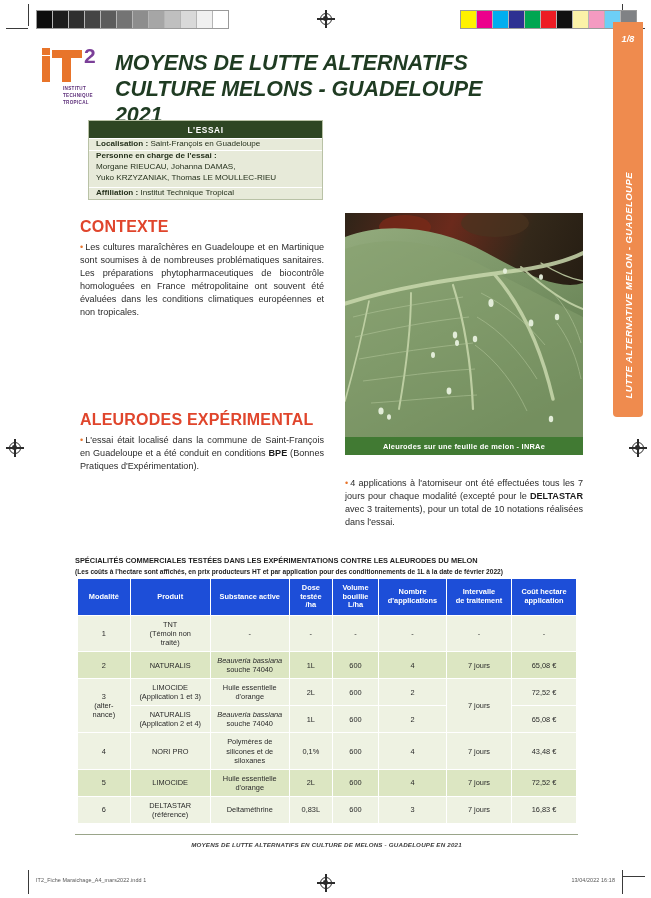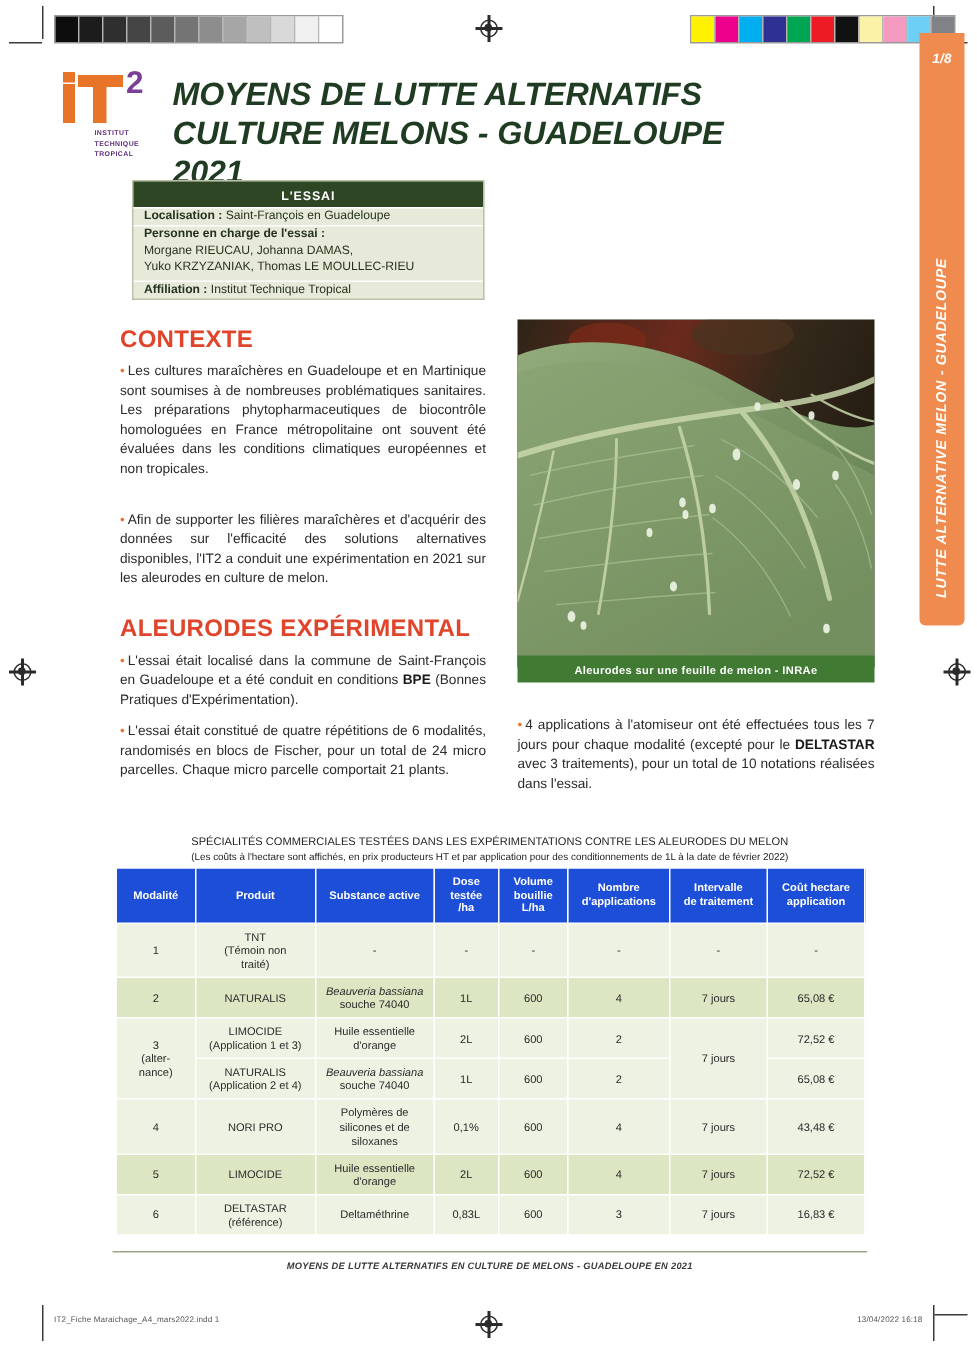--- a/index.html
+++ b/index.html
@@ -77,22 +77,22 @@
   .para .b{display:inline-block;color:#e8742a;margin-right:2px;font-size:9px;}
   .para b{font-weight:bold;color:#1a1a1a;}
 
   
   .photo{position:absolute;left:345px;top:213px;width:238px;height:232px;overflow:hidden;background:#3c4a2a;}
   .photo svg{display:block;width:238px;height:232px;}
   .caption{position:absolute;left:345px;top:437px;width:238px;height:18px;background:#417a33;color:#fff;
     font-size:7.4px;font-weight:bold;letter-spacing:.25px;display:flex;align-items:center;justify-content:center;}
 
   
-  .tbl-title{position:absolute;left:75px;top:556px;width:503px;text-align:center;
-    font-size:7.4px;font-weight:normal;color:#1d1d1d;line-height:1.45;}
+  .tbl-title{position:absolute;left:75px;top:556px;width:503px;text-align:left;
+    font-size:7.4px;font-weight:bold;color:#1d1d1d;line-height:1.45;}
   .tbl-title .sub{font-size:6.6px;}
 
   table.specs{position:absolute;left:77px;top:578px;width:500px;border-collapse:collapse;
     font-size:7.4px;color:#2a2a2a;}
   table.specs th{
     background:#1d4ed8;color:#ffffff;font-weight:bold;text-align:center;
     padding:5px 2px;line-height:1.18;border:1px solid #ffffff;font-size:7.4px;
   }
   table.specs td{
     text-align:center;padding:4px 2px;line-height:1.22;border:1px solid #ffffff;
@@ -202,30 +202,24 @@
     <div class="row">
       <b>Affiliation :</b>
       <span>Institut Technique Tropical</span>
     </div>
   </div>
 
   <div class="h2" style="left:80px;top:218px;">CONTEXTE</div>
   <div class="para" style="left:80px;top:241px;width:244px;">
     <span class="b">•</span><span>Les cultures maraîchères en Guadeloupe et en Martinique sont soumises à de nombreuses problématiques sanitaires. Les préparations phytopharmaceutiques de biocontrôle homologuées en France métropolitaine ont souvent été évaluées dans les conditions climatiques européennes et non tropicales.</span>
   </div>
-  <div class="para" style="left:80px;top:340px;width:244px;">
-    <span class="b">•</span><span>Afin de supporter les filières maraîchères et d'acquérir des données sur l'efficacité des solutions alternatives disponibles, l'IT2 a conduit une expérimentation en 2021 sur les aleurodes en culture de melon.</span>
-  </div>
 
   <div class="h2" style="left:80px;top:411px;">ALEURODES EXPÉRIMENTAL</div>
   <div class="para" style="left:80px;top:434px;width:244px;">
     <span class="b">•</span><span>L'essai était localisé dans la commune de Saint-François en Guadeloupe et a été conduit en conditions </span><b>BPE</b><span> (Bonnes Pratiques d'Expérimentation).</span>
-  </div>
-  <div class="para" style="left:80px;top:481px;width:244px;">
-    <span class="b">•</span><span>L'essai était constitué de quatre répétitions de 6 modalités, randomisés en blocs de Fischer, pour un total de 24 micro parcelles. Chaque micro parcelle comportait 21 plants.</span>
   </div>
   <div class="para" style="left:345px;top:477px;width:238px;">
     <span class="b">•</span><span>4 applications à l'atomiseur ont été effectuées tous les 7 jours pour chaque modalité (excepté pour le </span><b>DELTASTAR</b><span> avec 3 traitements), pour un total de 10 notations réalisées dans l'essai.</span>
   </div>
 
   <div class="photo">
     <svg viewBox="0 0 238 232" preserveAspectRatio="none">
       <defs>
         <linearGradient id="leafg" x1="0" y1="0" x2="0.6" y2="1">
           <stop offset="0%" stop-color="#93ab7d"></stop>

